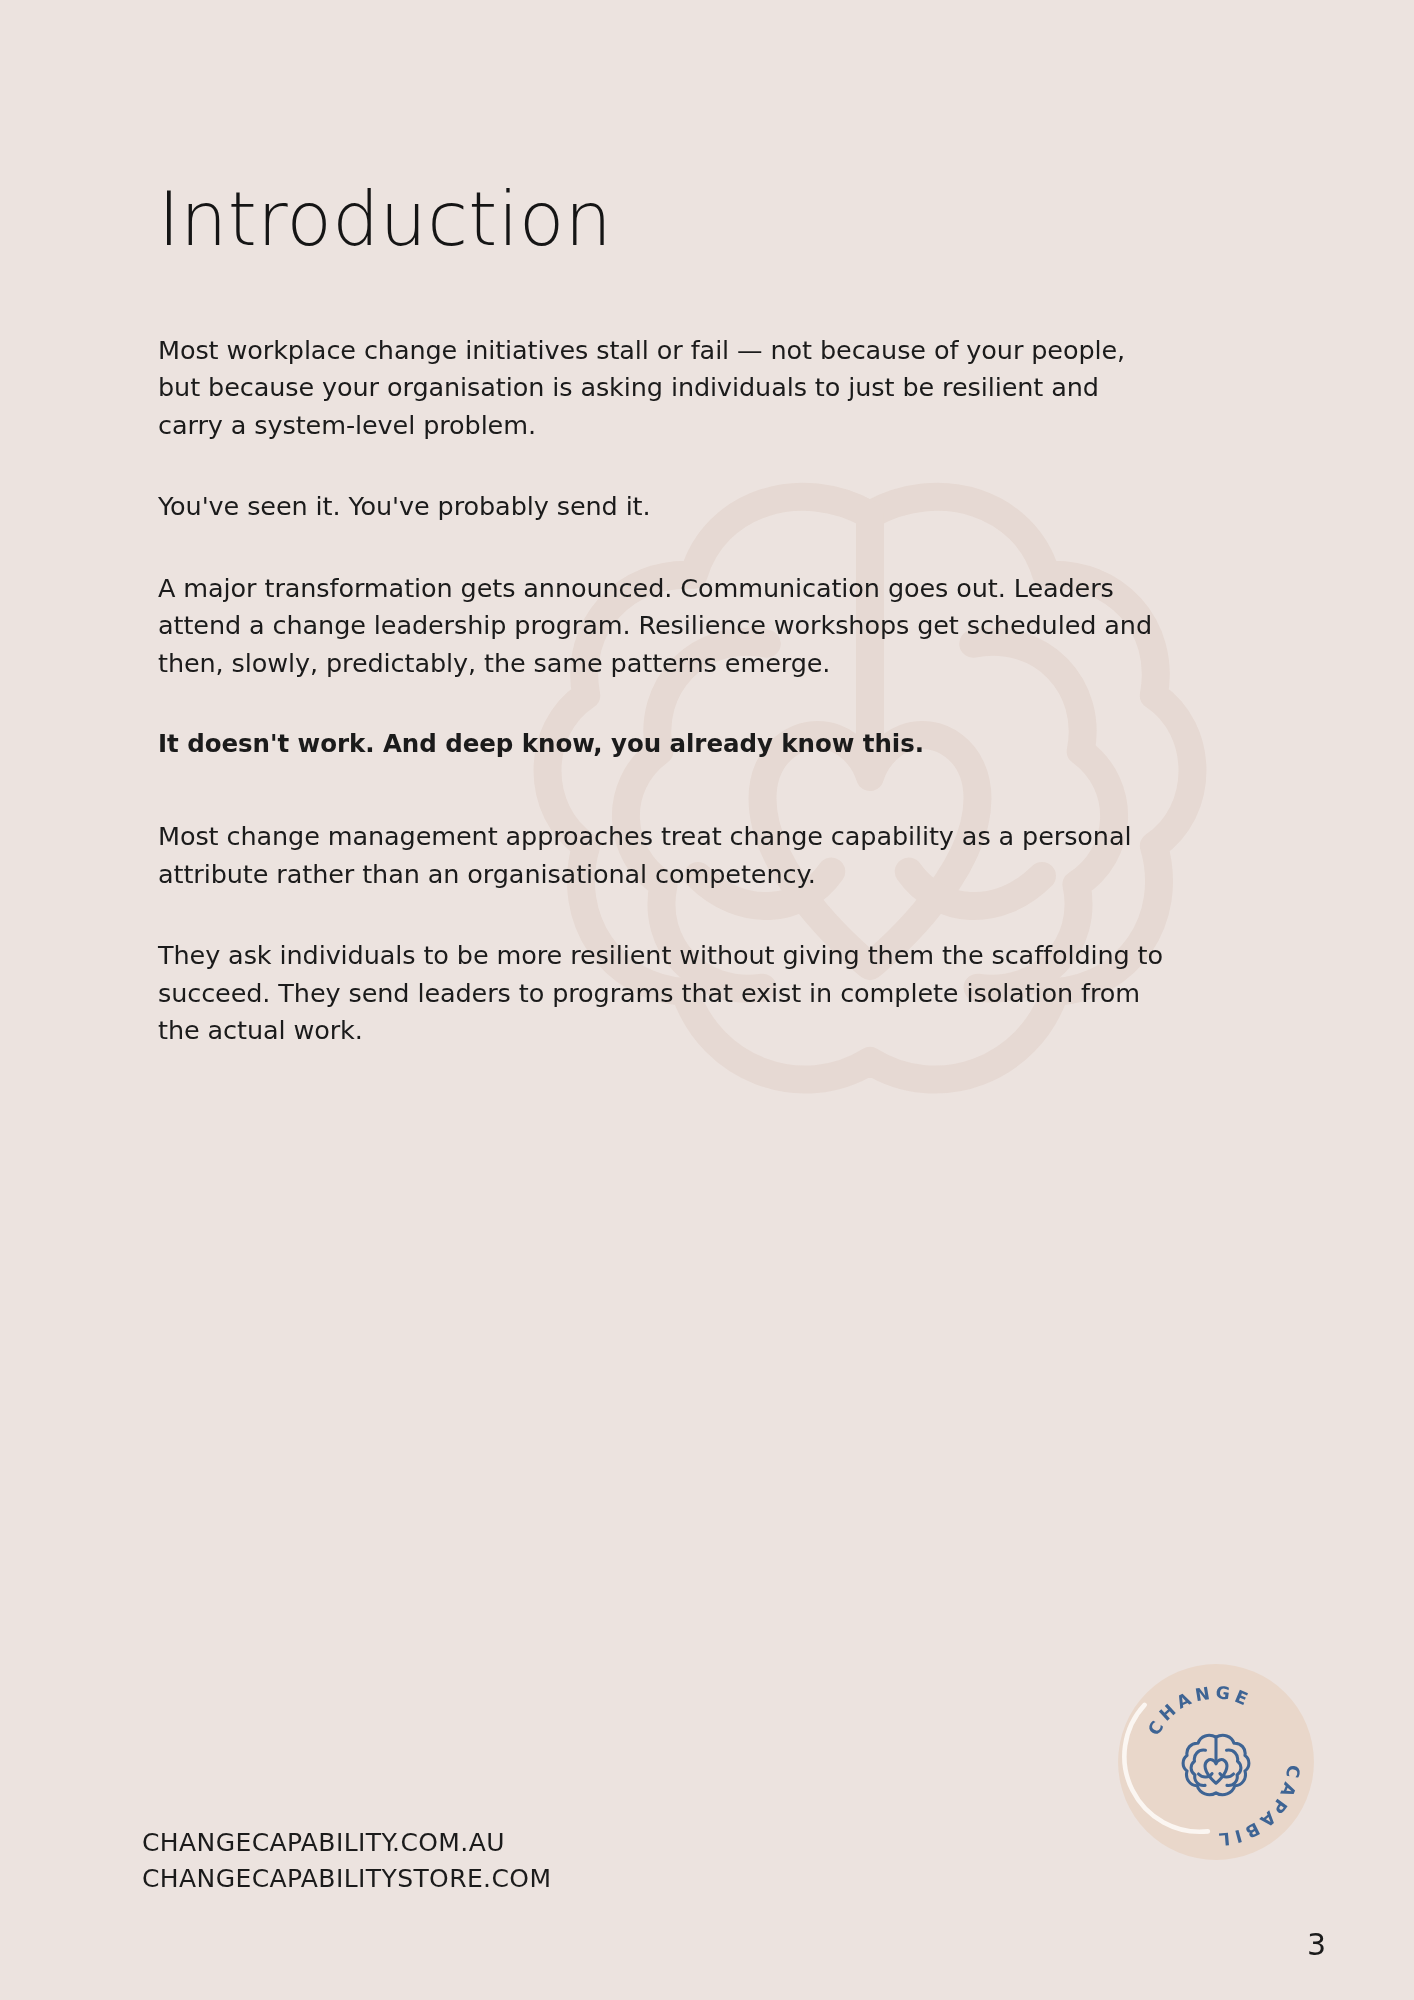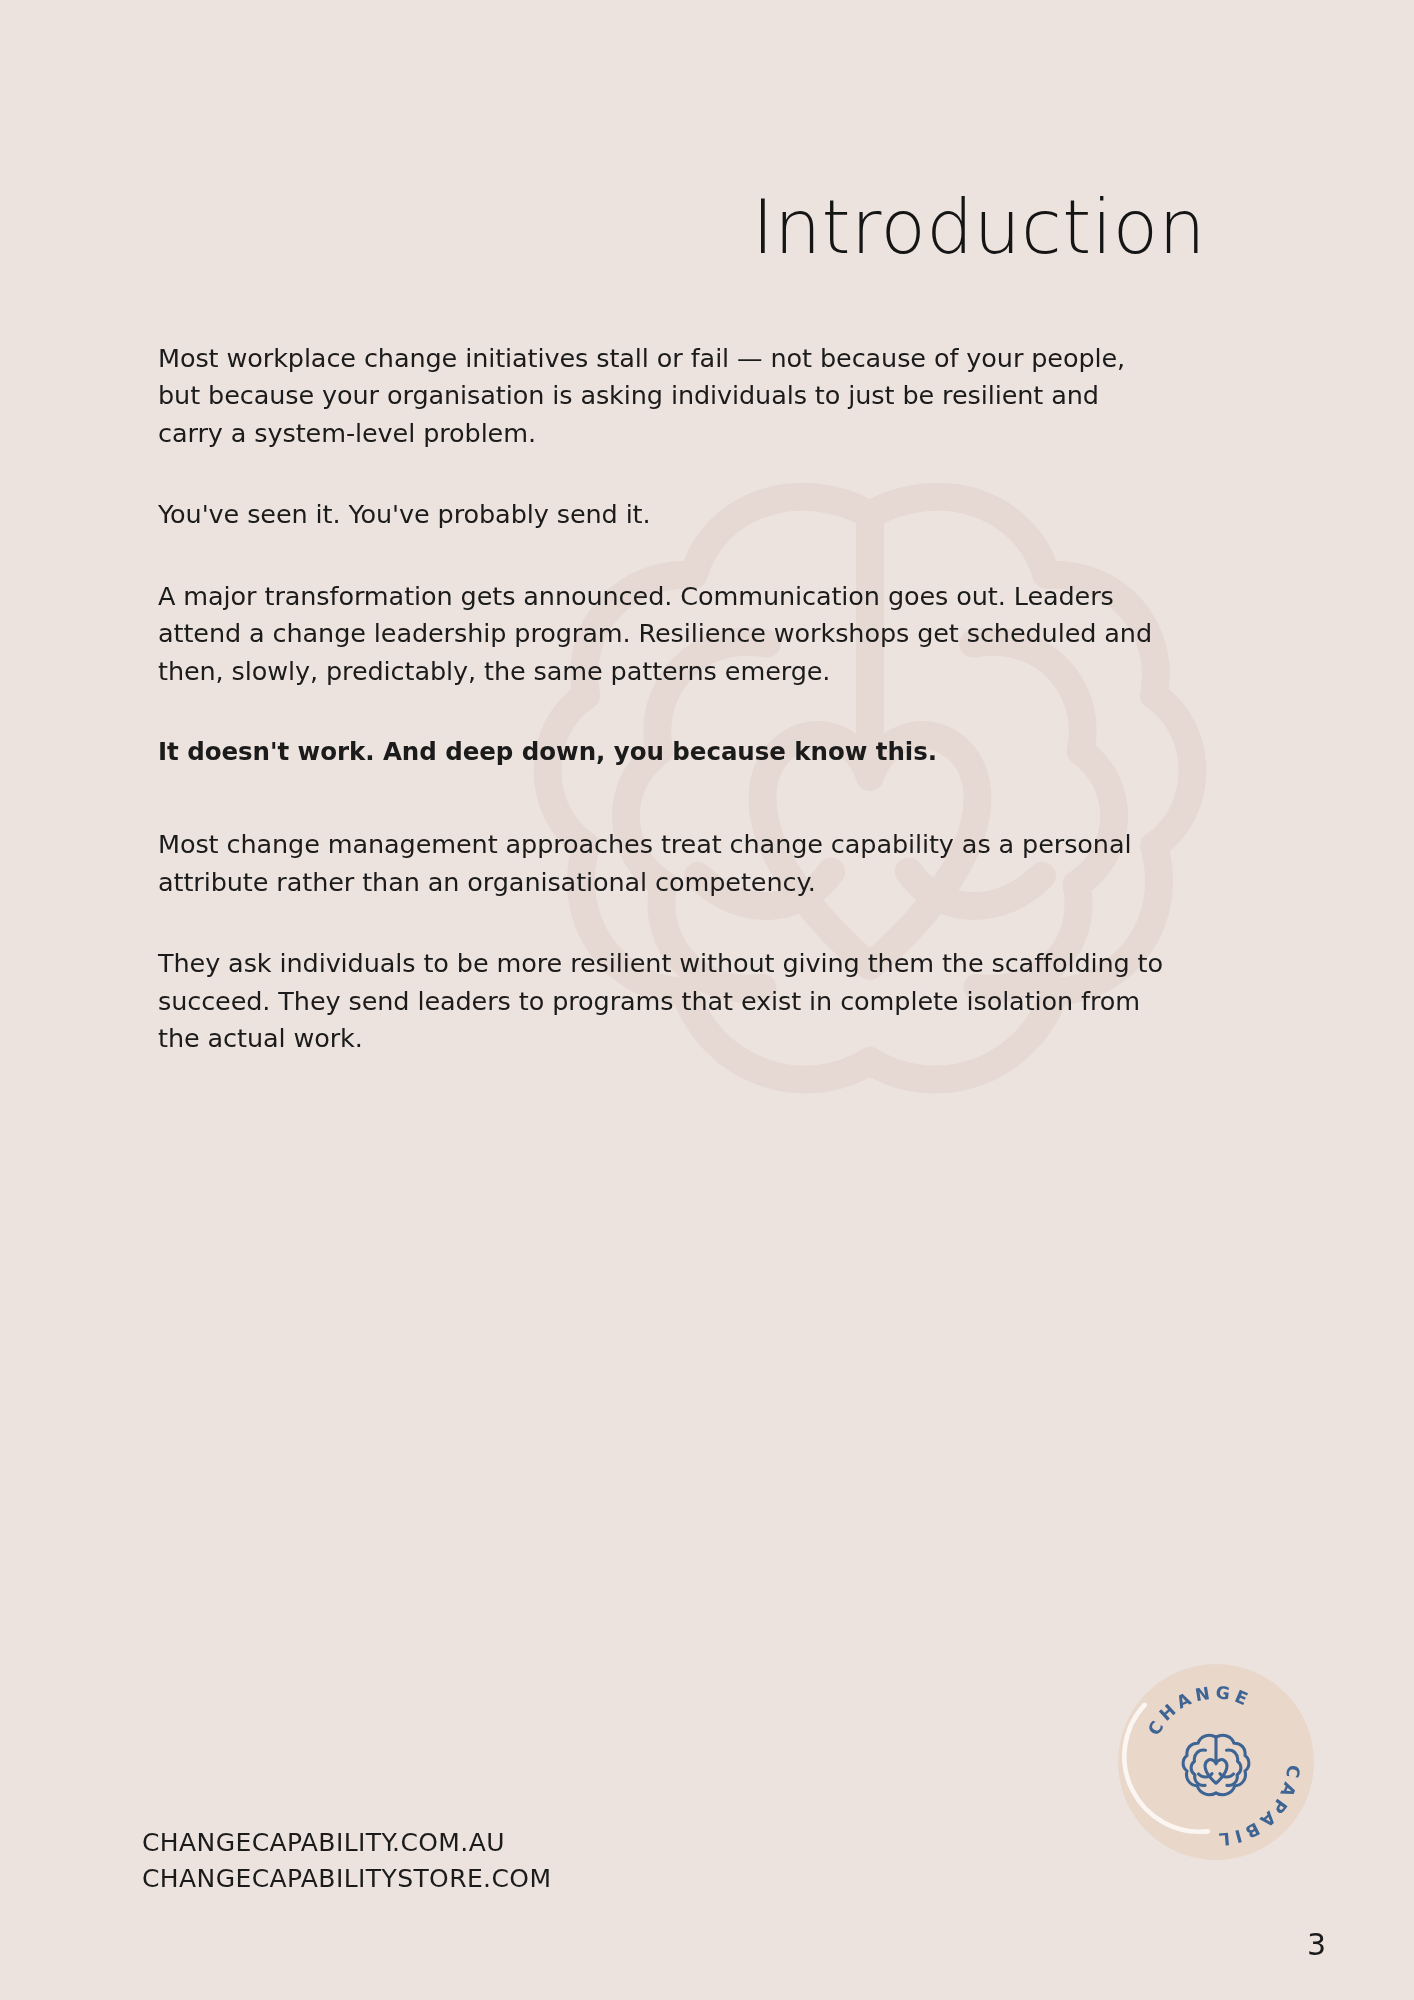--- a/index.html
+++ b/index.html
@@ -42,22 +42,22 @@
     padding: 0 160px 0 158px;
   }
 
   .page-title {
     font-family: "DejaVu Sans", sans-serif;
     font-weight: 300;
     font-size: 74px;
     line-height: 1.0;
     letter-spacing: 0.5px;
     color: #151515;
-    text-align: right;
-    margin: 8px;
+    text-align: left;
+    margin: 0;
     padding-top: 182px;
     padding-right: 40px;
   }
 
   .body-block {
     margin-top: 76px;
   }
 
   p.para {
     font-family: "DejaVu Sans", sans-serif;
@@ -152,21 +152,21 @@
   </div>
 
   <div class="content">
 
     <h1 class="page-title">Introduction</h1>
 
     <div class="body-block">
       <p class="para">Most workplace change initiatives stall or fail — not because of your people, but because your organisation is asking individuals to just be resilient and carry a system-level problem.</p>
       <p class="para">You've seen it. You've probably send it.</p>
       <p class="para">A major transformation gets announced. Communication goes out. Leaders attend a change leadership program. Resilience workshops get scheduled and then, slowly, predictably, the same patterns emerge.</p>
-      <p class="para bold-line">It doesn't work. And deep down, you because know this.</p>
+      <p class="para bold-line">It doesn't work. And deep know, you already know this.</p>
       <p class="para">Most change management approaches treat change capability as a personal attribute rather than an organisational competency.</p>
       <p class="para">They ask individuals to be more resilient without giving them the scaffolding to succeed. They send leaders to programs that exist in complete isolation from the actual work.</p>
     </div>
   </div>
 
   <div class="footer">
     <div class="footer-line">CHANGECAPABILITY.COM.AU</div>
     <div class="footer-line">CHANGECAPABILITYSTORE.COM</div>
   </div>
 

